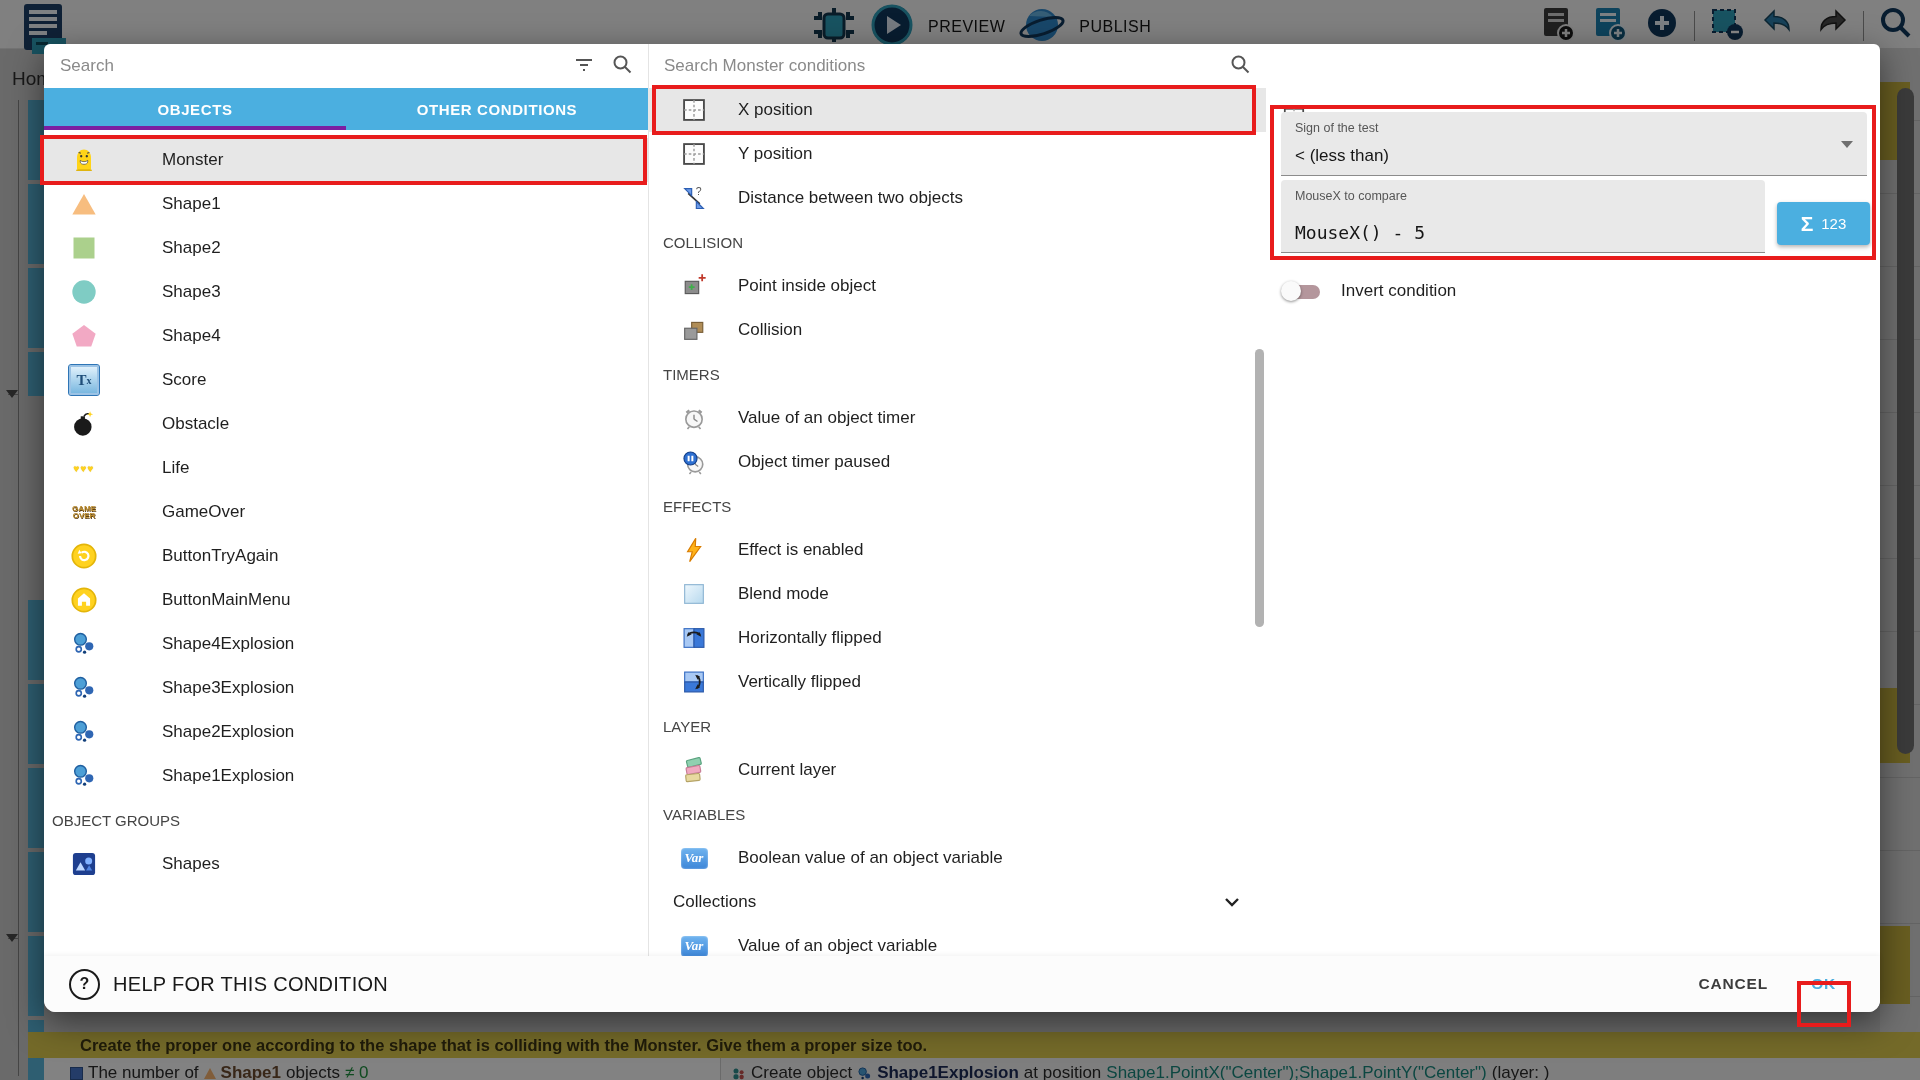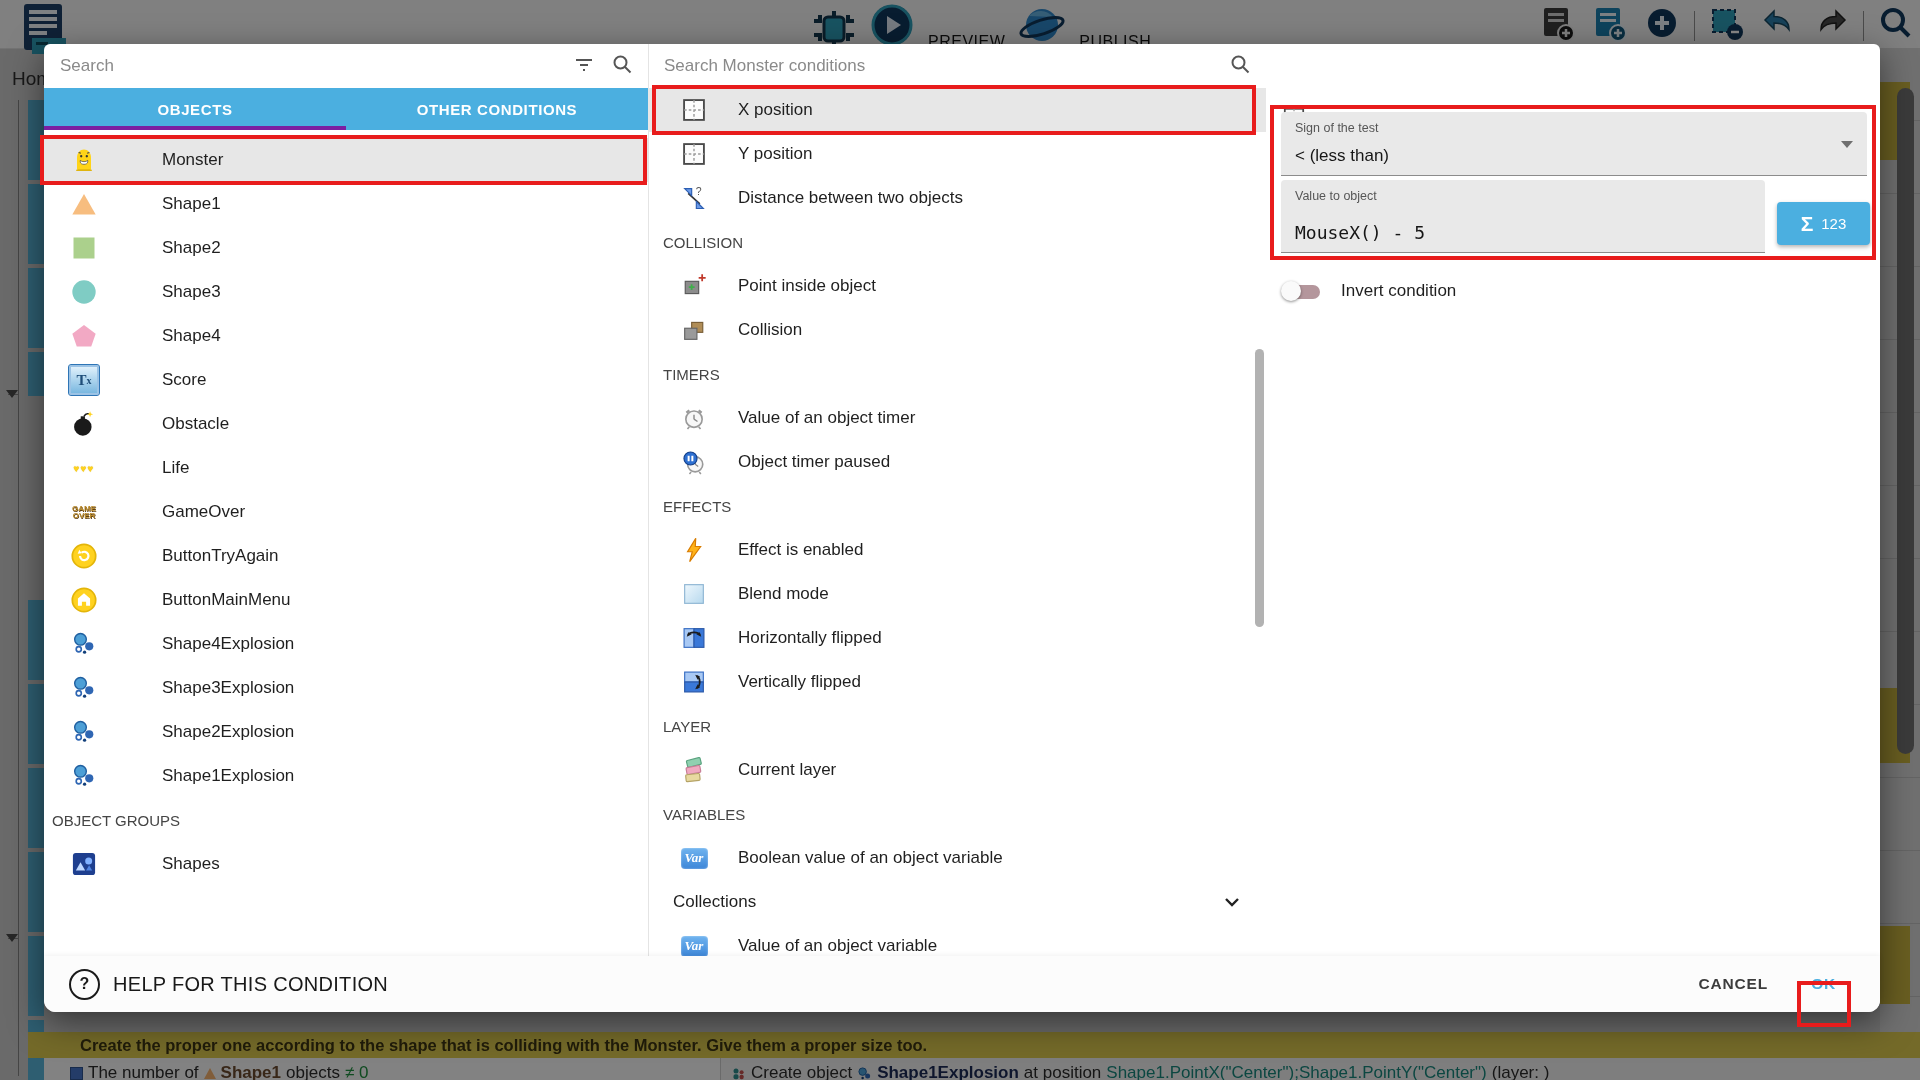--- a/index.html
+++ b/index.html
@@ -4,21 +4,21 @@
 <style>
   html,body{margin:0;padding:0}
   body{width:1920px;height:1080px;position:relative;overflow:hidden;
        font-family:"Liberation Sans",sans-serif;background:#c9c9c9;-webkit-font-smoothing:antialiased}
 
   
   .bg{position:absolute;inset:0;z-index:0}
   .topbar{position:absolute;left:0;top:0;right:0;height:48px;background:#f1f1f1;border-bottom:1px solid #d9d9d9}
   .tb-doc{position:absolute;left:20px;top:2px}
   .home-tab{position:absolute;left:12px;top:68px;font-size:19px;color:#2f2f2f}
-  .tb-center{position:absolute;left:812px;top:3px;display:flex;align-items:flex-end;gap:14px}
+  .tb-center{position:absolute;left:812px;top:3px;display:flex;align-items:center;gap:14px}
   .tb-label{font-size:16px;color:#161616;letter-spacing:.5px}
   .tb-right{position:absolute;right:4px;top:4px;display:flex;align-items:center;gap:12px}
   .tdiv{width:1px;height:30px;background:#8f8f8f}
 
   .tree-v{position:absolute;left:18px;top:100px;bottom:4px;width:1px;background:#828282}
   .tree-stub{position:absolute;left:8px;width:10px;height:1px;background:#828282}
   .tree-arrow{position:absolute;left:6px;width:0;height:0;border-left:6px solid transparent;border-right:6px solid transparent;border-top:8px solid #4a4a4a}
   .teal-block{position:absolute;left:28px;width:16px;background:#58b1d6}
 
   .bg-right{position:absolute;right:0;top:48px;width:40px;bottom:0;background:#d4d4d4;
@@ -628,21 +628,21 @@
       <span class="rp-title">Compare the X position of the object.</span>
     </div>
 
     <div class="filled-field" style="left:15px;top:68px;width:586px;height:63px">
       <span class="ff-label">Sign of the test</span>
       <span class="ff-value">&lt; (less than)</span>
       <span class="dd-arrow"></span>
     </div>
 
     <div class="filled-field" style="left:15px;top:136px;width:484px;height:72px">
-      <span class="ff-label">Value to object</span>
+      <span class="ff-label">MouseX to compare</span>
       <span class="ff-value ff-mono">MouseX() - 5</span>
     </div>
 
     <div class="sigma-btn">
       <span class="sg">Σ</span>
       <span class="dg">123</span>
     </div>
 
     <div class="toggle-row">
       <span class="tg-wrap">

